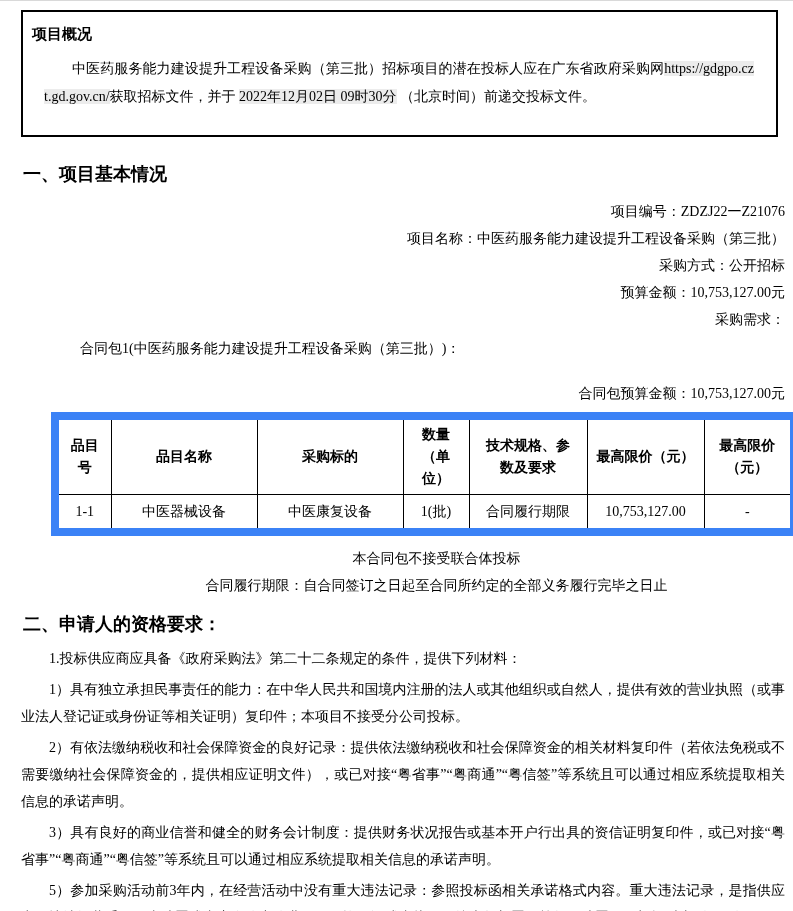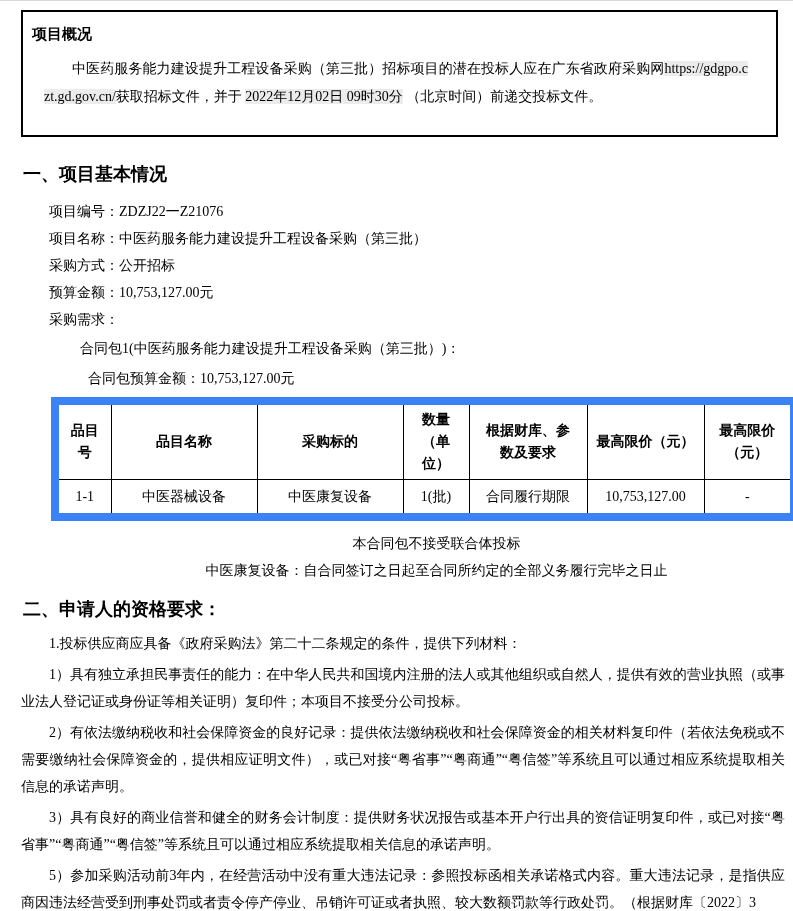--- a/index.html
+++ b/index.html
@@ -12,21 +12,21 @@
     font-size: 14px;
   }
   .top-rule { height: 1px; background: #d9d9d9; width: 100%; }
   .page { padding-left: 21px; padding-right: 8px; }
 
   
   .overview-box {
     margin-top: 9px;
     width: 757px;
     border: 2px solid #000000;
-    padding: 13px 16px 12px 9px;
+    padding: 13px 10px 12px 9px;
     box-sizing: border-box;
   }
   .overview-title {
     font-weight: bold;
     font-size: 15px;
     line-height: 18px;
     margin: 0 0 4px 0;
   }
   .overview-text {
     margin: 12px;
@@ -42,24 +42,24 @@
     font-weight: bold;
     font-size: 18px;
     line-height: 16px;
     margin: 0;
     padding-left: 2px;
   }
   .sec1-heading { margin-top: 29px; }
   .sec2-heading { margin-top: 17px; }
 
   
-  .fields { margin-top: 16px; }
+  .fields { margin-top: 16px; text-align: right; }
   .field-line { line-height: 27px; padding-left: 28px; }
   .package-title { line-height: 27px; padding-left: 59px; margin-top: 2px; }
-  .package-budget { line-height: 27px; padding-left: 67px; margin-top: 3px; }
+  .package-budget { line-height: 27px; padding-left: 67px; margin-top: 18px; text-align: right; }
 
   
   table.items {
     border-collapse: collapse;
     table-layout: fixed;
     margin: 5px 0 0 30px;
     width: 739px;
     border: 8px solid #3b82f6;
     padding-left: 32px;
   }
@@ -129,21 +129,21 @@
     </colgroup>
     <thead>
       <tr>
         <th>品目
 号</th>
         <th>品目名称</th>
         <th>采购标的</th>
         <th>数量
 （单
 位）</th>
-        <th>根据财库、参
+        <th>技术规格、参
 数及要求</th>
         <th>最高限价（元）</th>
         <th>最高限价
 （元）</th>
       </tr>
     </thead>
     <tbody>
       <tr>
         <td>1-1</td>
         <td>中医器械设备</td>
@@ -151,21 +151,21 @@
         <td>1(批)</td>
         <td>合同履行期限</td>
         <td>10,753,127.00</td>
         <td class="cell-maxprice">-</td>
       </tr>
     </tbody>
   </table>
 
   <div class="notes">
     <div class="note-line">本合同包不接受联合体投标</div>
-    <div class="note-line">中医康复设备：自合同签订之日起至合同所约定的全部义务履行完毕之日止</div>
+    <div class="note-line">合同履行期限：自合同签订之日起至合同所约定的全部义务履行完毕之日止</div>
   </div>
 
   <h2 class="sec-heading sec2-heading">二、申请人的资格要求：</h2>
 
   <div class="sec2-paras">
     <p>1.投标供应商应具备《政府采购法》第二十二条规定的条件，提供下列材料：</p>
     <p>1）具有独立承担民事责任的能力：在中华人民共和国境内注册的法人或其他组织或自然人，提供有效的营业执照（或事业法人登记证或身份证等相关证明）复印件；本项目不接受分公司投标。</p>
     <p>2）有依法缴纳税收和社会保障资金的良好记录：提供依法缴纳税收和社会保障资金的相关材料复印件（若依法免税或不需要缴纳社会保障资金的，提供相应证明文件），或已对接“粤省事”“粤商通”“粤信签”等系统且可以通过相应系统提取相关信息的承诺声明。</p>
     <p>3）具有良好的商业信誉和健全的财务会计制度：提供财务状况报告或基本开户行出具的资信证明复印件，或已对接“粤省事”“粤商通”“粤信签”等系统且可以通过相应系统提取相关信息的承诺声明。</p>
     <p>5）参加采购活动前3年内，在经营活动中没有重大违法记录：参照投标函相关承诺格式内容。重大违法记录，是指供应商因违法经营受到刑事处罚或者责令停产停业、吊销许可证或者执照、较大数额罚款等行政处罚。（根据财库〔2022〕3</p>

